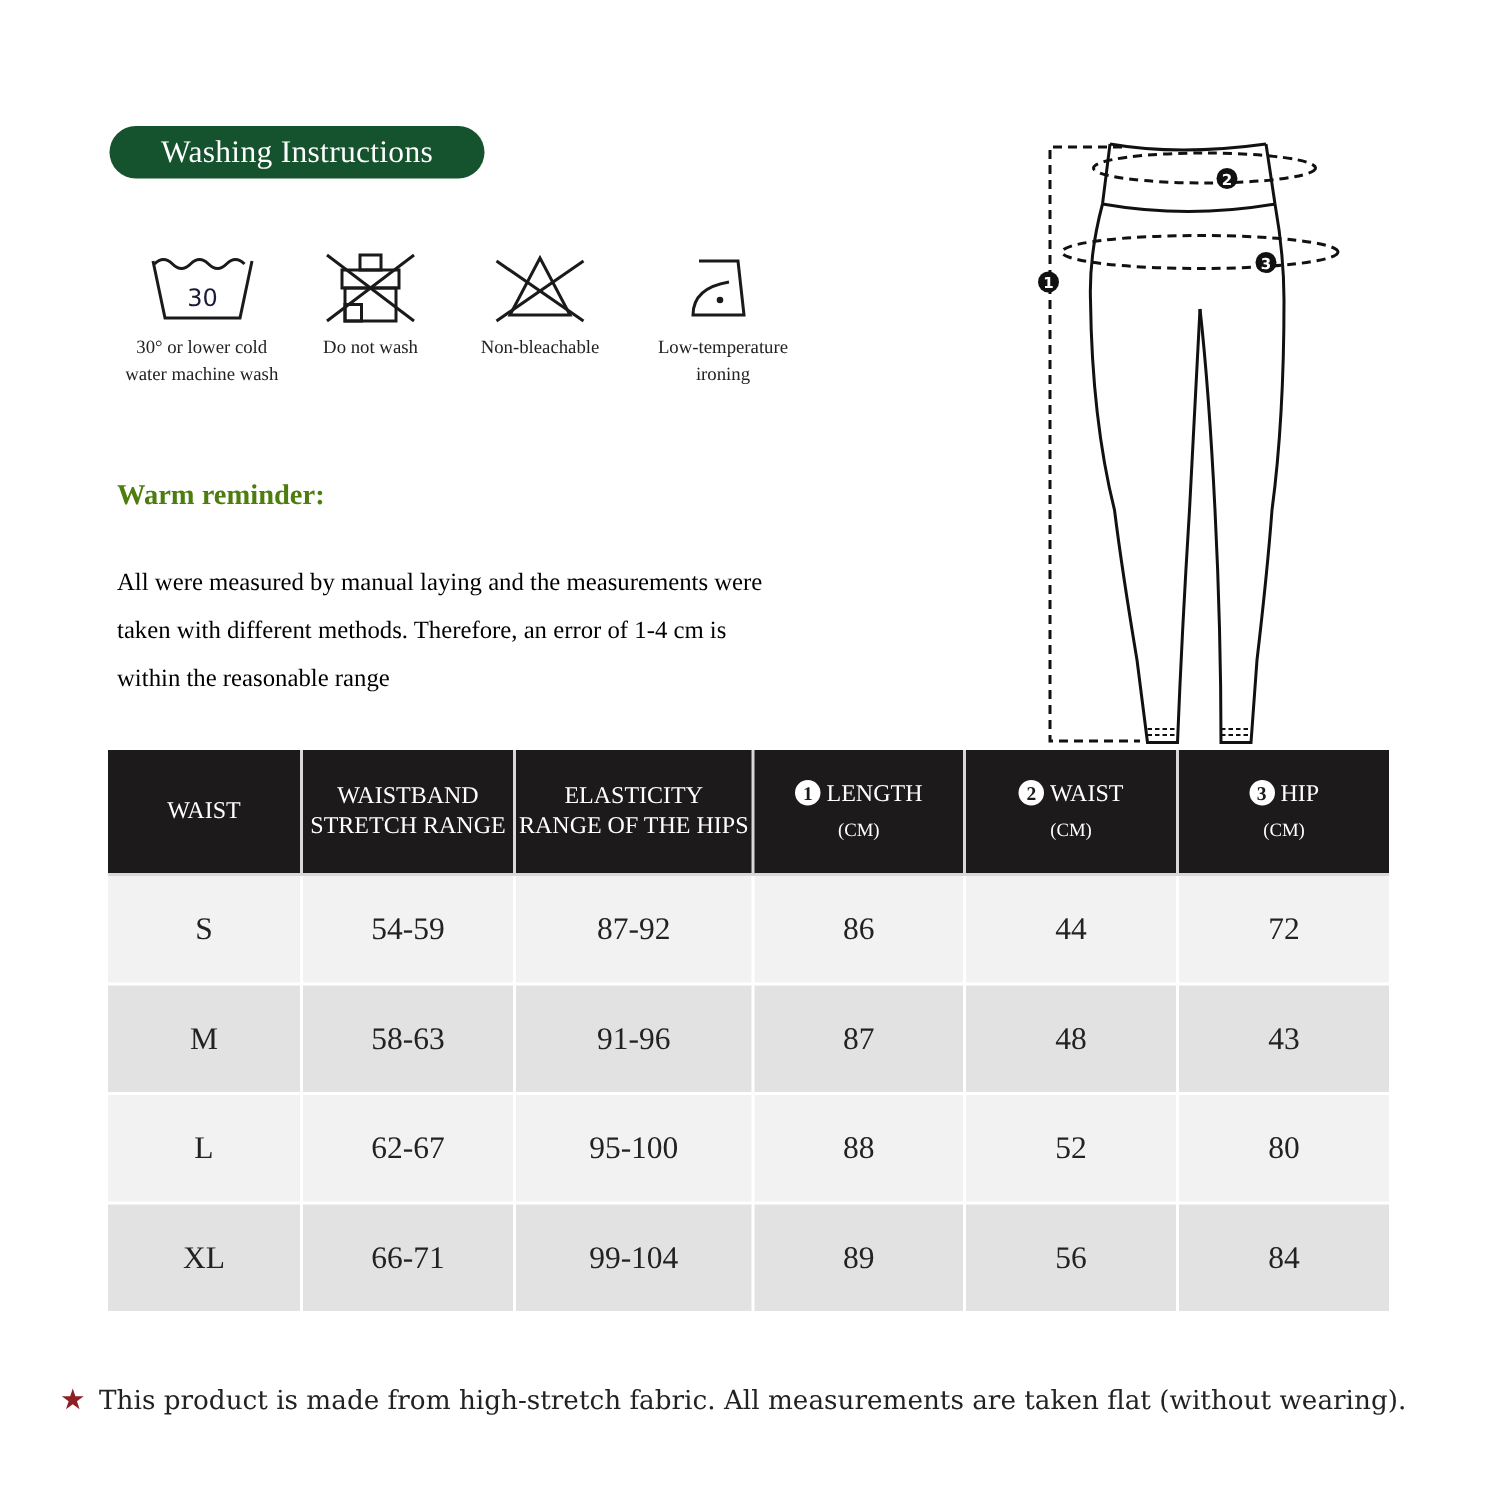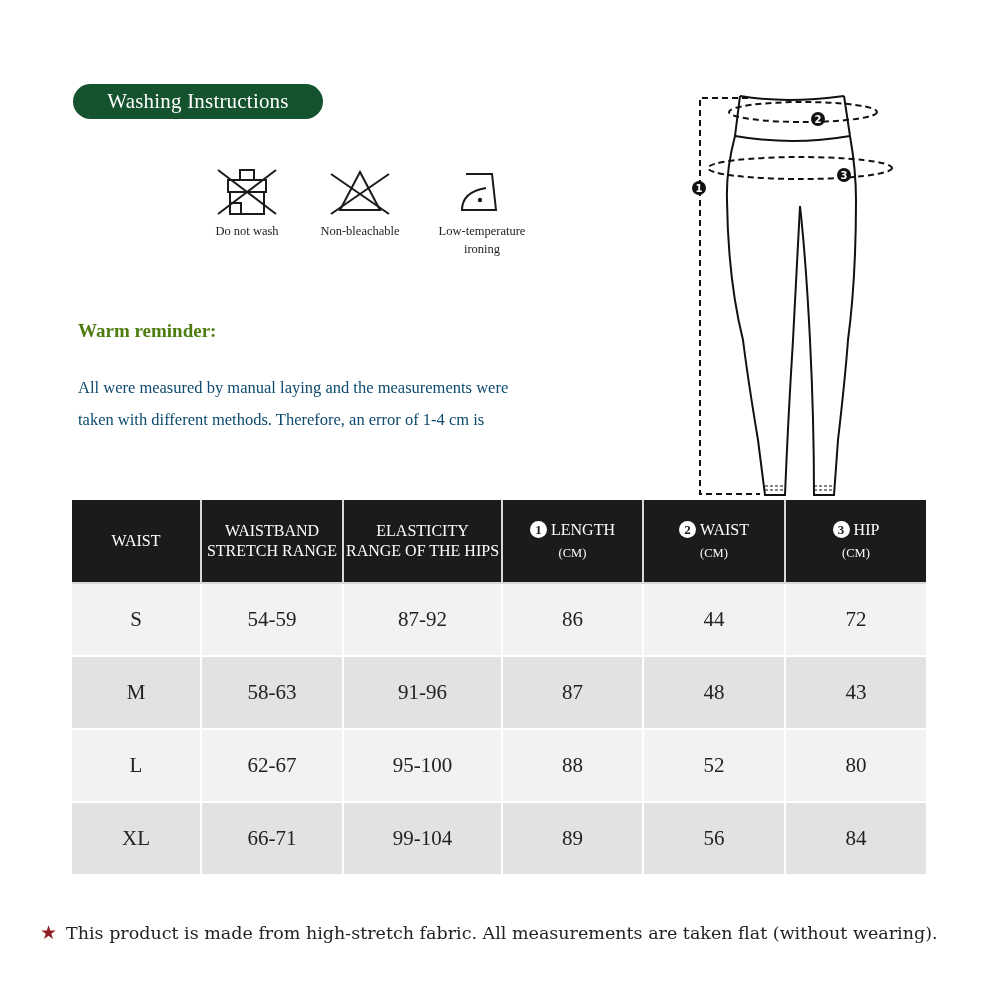--- a/index.html
+++ b/index.html
@@ -13,21 +13,21 @@
 
   .wash-icons { position:absolute; left:62px; top:168px; width:500px; height:100px; }
   .wash-item { position:absolute; top:0; text-align:center; }
   .wash-item svg { display:block; margin:0 auto; }
   .wash-label { font-family:"Liberation Serif",serif; font-size:12.5px; line-height:18px;
                 color:#222; margin-top:6px; white-space:nowrap; }
 
   .reminder-title { position:absolute; left:78px; top:320px;
                     font-family:"Liberation Serif",serif; font-weight:bold; font-size:19px; color:#4d7c0f; }
   .reminder-body { position:absolute; left:78px; top:372px; width:560px;
-                   font-family:"Liberation Serif",serif; font-size:16.5px; line-height:32px; color:#0c4a6e; }
+                   font-family:"Liberation Serif",serif; font-size:16.5px; line-height:32px; color:#000000; }
   .reminder-body p { margin:0; }
 
   .diagram { position:absolute; left:690px; top:88px; width:220px; height:412px; }
 
   table.size { position:absolute; left:72px; top:500px; border-collapse:collapse;
                font-family:"Liberation Serif",serif; }
   table.size th { background:#1c1a1b; color:#fff; font-weight:normal; height:82px;
                   font-size:16px; line-height:20px; border:2px solid #d8d8d8; border-top:0;
                   padding:0; text-align:center; vertical-align:middle; }
   table.size th:first-child { border-left:0; }
@@ -46,20 +46,31 @@
   .footer-note { position:absolute; left:40px; top:921px; font-family:"DejaVu Serif",serif;
                  font-size:17.5px; color:#222; white-space:nowrap; }
   .footer-note .star { color:#8e1f24; font-size:19px; margin-right:9px; }
 </style>
 </head>
 <body>
 
 <div class="pill">Washing Instructions</div>
 
 <div class="wash-icons">
+  <div class="wash-item" style="left:0; width:145px;">
+    <svg width="70" height="48" viewBox="0 0 70 48">
+      <path d="M3 8 Q9 2 15 8 Q21 14 27 8 Q33 2 39 8 Q45 14 51 8 Q57 2 63 8" fill="none" stroke="#1a1a1a" stroke-width="2"></path>
+      <path d="M2 6 L10 44 L60 44 L68 6" fill="none" stroke="#1a1a1a" stroke-width="2"></path>
+      <text x="35" y="36" text-anchor="middle" font-family="DejaVu Sans, sans-serif" font-size="16" fill="#1a1a3a">30</text>
+    </svg>
+    <div class="wash-label">
+      <div>30° or lower cold</div>
+      <div>water machine wash</div>
+    </div>
+  </div>
 
   <div class="wash-item" style="left:135px; width:100px;">
     <svg width="64" height="48" viewBox="0 0 64 48">
       <rect x="25" y="2" width="14" height="10" fill="none" stroke="#1a1a1a" stroke-width="2"></rect>
       <rect x="13" y="12" width="38" height="12" fill="none" stroke="#1a1a1a" stroke-width="2"></rect>
       <rect x="15" y="24" width="34" height="22" fill="none" stroke="#1a1a1a" stroke-width="2"></rect>
       <rect x="15" y="35" width="11" height="11" fill="none" stroke="#1a1a1a" stroke-width="2"></rect>
       <line x1="3" y1="2" x2="61" y2="46" stroke="#1a1a1a" stroke-width="2"></line>
       <line x1="61" y1="2" x2="3" y2="46" stroke="#1a1a1a" stroke-width="2"></line>
     </svg>
@@ -88,20 +99,21 @@
       <div>Low-temperature</div>
       <div>ironing</div>
     </div>
   </div>
 </div>
 
 <div class="reminder-title">Warm reminder:</div>
 <div class="reminder-body">
   <p>All were measured by manual laying and the measurements were</p>
   <p>taken with different methods. Therefore, an error of 1-4 cm is</p>
+  <p>within the reasonable range</p>
 </div>
 
 <svg class="diagram" viewBox="690 88 220 412">
   <g fill="none" stroke="#111" stroke-width="2">
     <path d="M740 96 Q786 104 844 96"></path>
     <path d="M740 96 L735 136"></path>
     <path d="M844 96 L850 136"></path>
     <path d="M735 136 Q792 146 850 136"></path>
     <path d="M735 136 Q726 170 727 200 Q728 280 743 340 Q748 380 758 440 L765 495 L785 495 Q788 420 793 340 Q797 260 800 206"></path>
     <path d="M800 206 Q806 260 810 340 Q814 420 814 495 L834 495 L838 440 Q845 380 848 340 Q856 280 856 200 Q856 170 850 136"></path>

